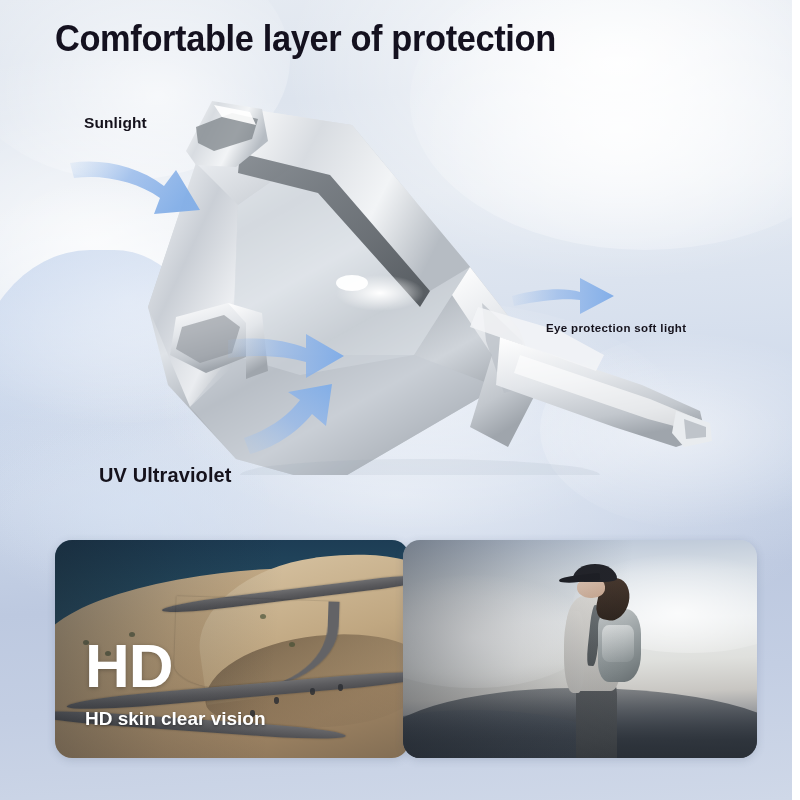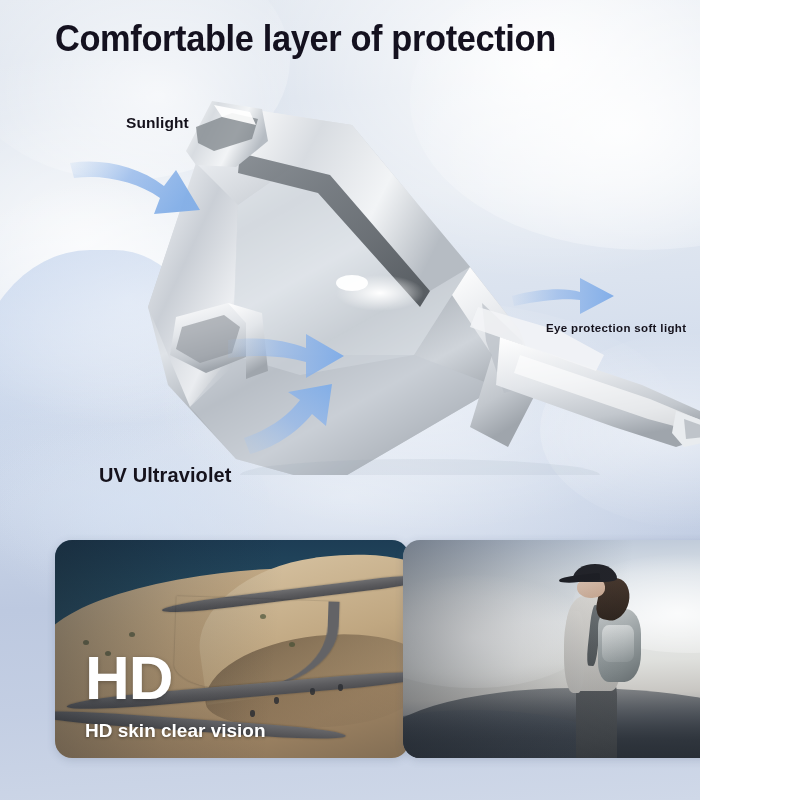--- a/index.html
+++ b/index.html
@@ -6,21 +6,21 @@
   * { margin:0; padding:0; box-sizing:border-box; }
 
   html, body {
     width:800px; height:800px;
     overflow:hidden;
     font-family:"Liberation Sans", sans-serif;
   }
 
   #poster {
     position:relative;
-    width:700px; height:800px;
+    width:792px; height:800px;
     background:
       radial-gradient(ellipse 70% 45% at 78% 8%,  rgba(255,255,255,.95) 0%, rgba(255,255,255,0) 60%),
       radial-gradient(ellipse 55% 38% at 12% 30%, rgba(255,255,255,.72) 0%, rgba(255,255,255,0) 62%),
       radial-gradient(ellipse 80% 30% at 50% 62%, rgba(236,241,248,.75) 0%, rgba(236,241,248,0) 70%),
       linear-gradient(176deg,
         #e6ebf2 0%,
         #dde4ee 14%,
         #e3e9f1 26%,
         #dbe3ef 38%,
         #d2dcec 50%,
@@ -56,21 +56,21 @@
     position:absolute; left:55px; top:18px;
     font-size:37px; font-weight:bold;
     letter-spacing:-.4px;
     color:#14111f;
     white-space:nowrap;
     transform:scaleX(.93); transform-origin:left center;
   }
 
   
   .lbl { position:absolute; font-weight:bold; color:#15121c; white-space:nowrap; }
-  .lbl-sunlight { left:84px; top:114px;  font-size:15.5px; letter-spacing:.1px;margin-left:42px; }
+  .lbl-sunlight { left:84px; top:114px;  font-size:15.5px; letter-spacing:.1px; }
   .lbl-uv       { left:99px; top:464px;  font-size:20px;   letter-spacing:.1px; }
   .lbl-eye      { left:546px; top:322px; font-size:11.5px; letter-spacing:.35px; }
 
   
   #glasses { position:absolute; left:0; top:55px; width:800px; height:420px; }
 
   
   #arrows { position:absolute; left:0; top:0; width:800px; height:800px; pointer-events:none; }
 
   
@@ -182,21 +182,21 @@
             border-radius:22%; }
   .hk-strap{position:absolute; left:37%;  top:23%; width:8%;  height:30%;
             background:linear-gradient(175deg,#6f7578,#4f5457); border-radius:30%;
             transform:rotate(6deg); }
 
   
   .card-shade {
     position:absolute; inset:0;
     background:linear-gradient(95deg, rgba(20,26,34,.42) 0%, rgba(20,26,34,.16) 34%, rgba(20,26,34,0) 62%);
   }
-  .card-text { position:absolute; left:30px; bottom:16px; }
+  .card-text { position:absolute; left:30px; bottom:28px; }
   .big {
     font-size:62px; font-weight:bold; color:#fff; line-height:.92;
     letter-spacing:-1px; text-shadow:0 1px 4px rgba(0,0,0,.28);
   }
   .sub1 {
     margin-top:10px; font-size:20px; font-weight:bold; color:#fff;
     text-shadow:0 1px 3px rgba(0,0,0,.42);
   }
   .sub2 {
     margin-top:14px; font-size:19px; font-weight:bold; color:#fff;

